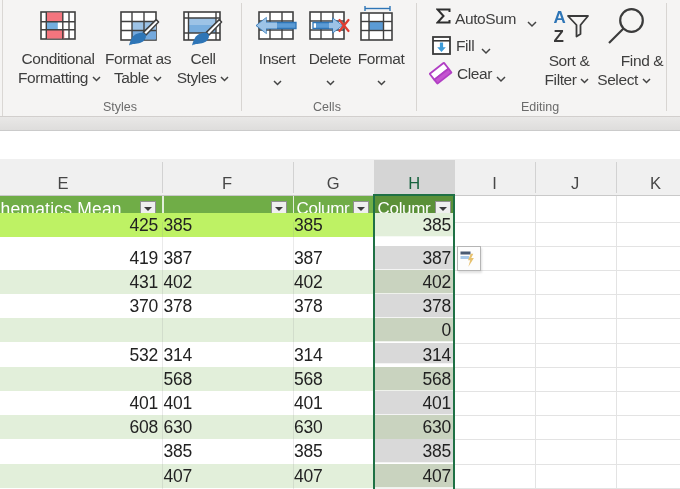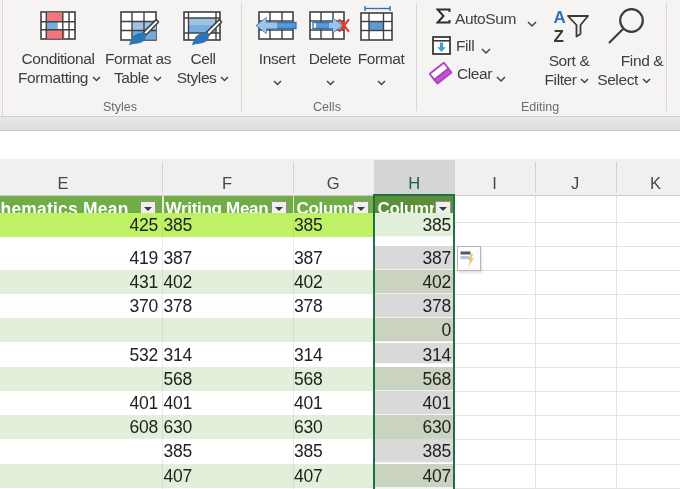--- a/index.html
+++ b/index.html
@@ -2,21 +2,21 @@
 <html><head>
 <meta charset="utf-8">
 <style>
 html,body{margin:0;padding:0}
 #stage{position:relative;width:680px;height:489px;background:#fff;overflow:hidden;
   font-family:"Liberation Sans",sans-serif;}
 .ab{position:absolute}
 .rlbl{position:absolute;color:#3e3e3e;font-size:15.5px;letter-spacing:-0.4px;white-space:nowrap;text-align:center}
 .glbl{position:absolute;color:#6b6b6b;font-size:12.5px;white-space:nowrap;text-align:center}
 .colletter{position:absolute;top:165px;height:31px;line-height:37px;text-align:center;color:#474747;font-size:16.5px}
-.hdrtxt{position:absolute;top:196px;height:26px;line-height:26.5px;color:#fff;font-weight:bold;font-size:17px;letter-spacing:-0.3px;white-space:nowrap}
+.hdrtxt{position:absolute;top:196px;height:26px;line-height:26.5px;color:#fff;font-weight:normal;font-size:17px;letter-spacing:-0.3px;white-space:nowrap}
 .fbtn{position:absolute;top:200.5px;width:16px;height:16px;background:#efefef;border:1px solid #909090;box-sizing:border-box}
 .fbtn:after{content:"";position:absolute;left:3px;top:5.5px;border-left:4px solid transparent;border-right:4px solid transparent;border-top:4.5px solid #3c3c3c}
 .row{position:absolute;left:0;width:454.5px}
 .cell{position:absolute;top:0;height:100%;font-size:17.5px;letter-spacing:-0.2px;color:#222;box-sizing:border-box}
 .ce{left:0;width:162px;text-align:right;padding-right:4px}
 .cf{left:162.5px;width:130px;text-align:left;padding-left:1px}
 .cg{left:293px;width:81px;text-align:left;padding-left:1px}
 .ch{left:374px;width:80.5px;text-align:right;padding-right:3.5px}
 .gl{position:absolute;background:#e3e3e3}
 </style>
@@ -221,21 +221,20 @@
       <div class="gl" style="left:454.5px;top:439.29999999999995px;width:225.5px;height:1px"></div>
       <div class="gl" style="left:454.5px;top:463.5px;width:225.5px;height:1px"></div>
       <div class="gl" style="left:454.5px;top:487.7px;width:225.5px;height:1px"></div>
     </div>
 
   <div class="ab" style="left:0;top:196px;width:374px;height:25.5px;background:#70ad47"></div>
   <div class="ab" style="left:374px;top:196px;width:80.5px;height:25.5px;background:#5b9038"></div>
   <div class="gl" style="left:162px;top:196px;width:1.5px;height:25.5px;background:rgba(255,255,255,0.8)"></div>
   <div class="gl" style="left:292.5px;top:196px;width:1.5px;height:25.5px;background:rgba(255,255,255,0.8)"></div>
   <div class="hdrtxt" style="left:0.5px;font-size:17.5px;letter-spacing:0.2px">hematics Mean</div>
-  <div class="hdrtxt" style="left:165.5px">Writing Mean</div>
   <div class="hdrtxt" style="left:296.5px;width:56px;overflow:hidden">Columr</div>
   <div class="hdrtxt" style="left:377.5px;width:56px;overflow:hidden">Columr</div>
   <div class="fbtn" style="left:140px"></div>
   <div class="fbtn" style="left:271px"></div>
   <div class="fbtn" style="left:353px"></div>
   <div class="fbtn" style="left:435px"></div>
 
   <div id="rows">
       <div class="row" style="top:213px;height:24.2px;background:#bef264">
         <div class="cell ce" style="line-height:24.2px">425</div>

